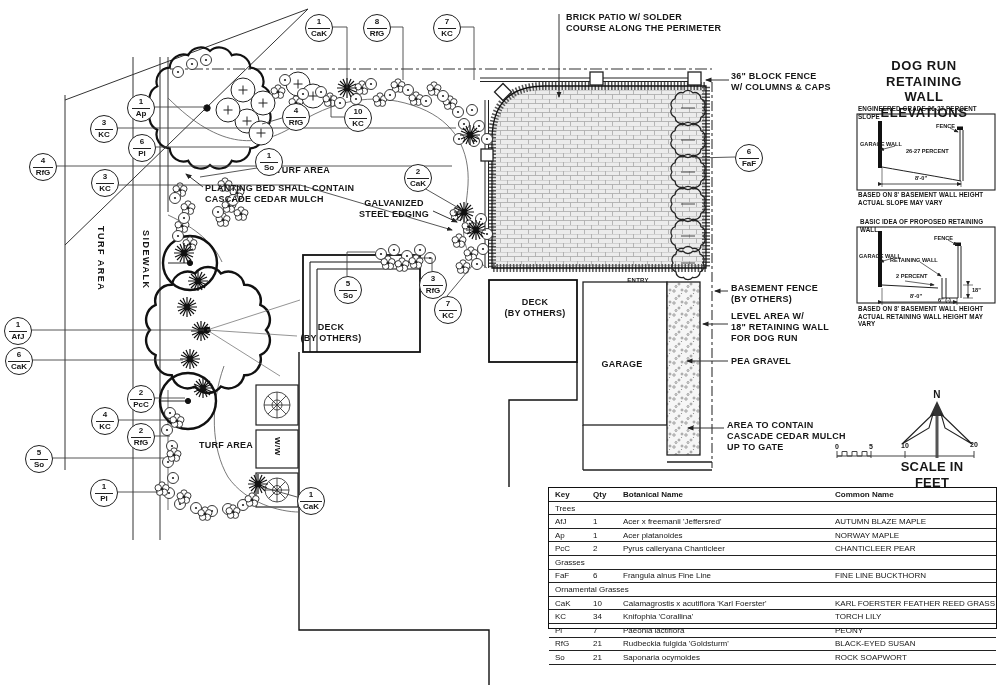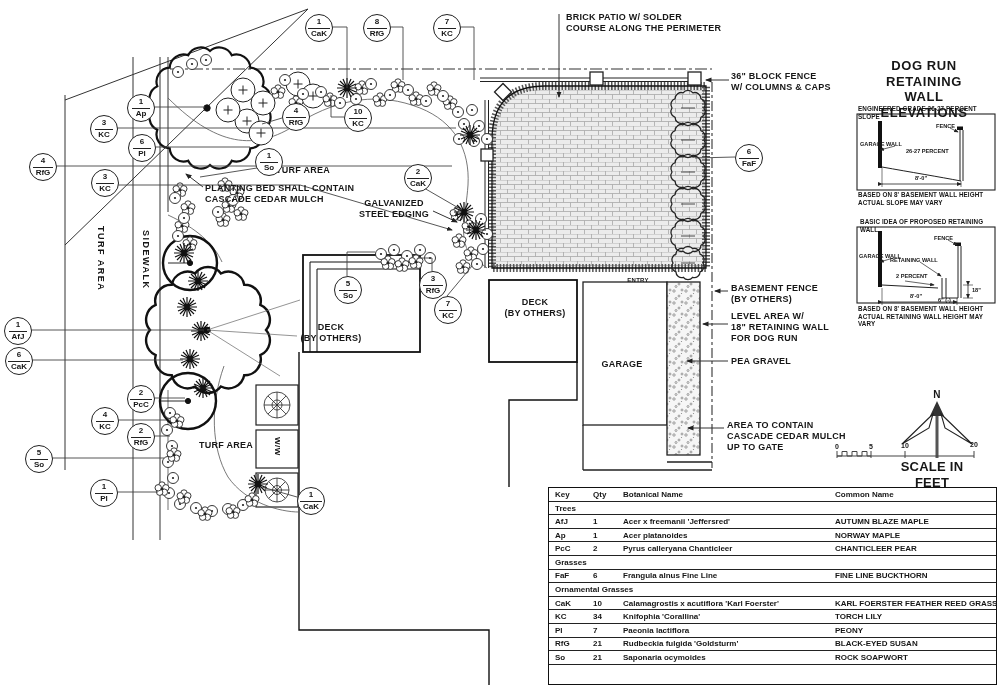--- a/index.html
+++ b/index.html
@@ -12,24 +12,24 @@
   .lbl.center{transform:translateX(-50%);text-align:center;}
   .lbl.small{font-size:6.3px;letter-spacing:.1px;}
   .lbl.tiny{font-size:5.6px;letter-spacing:0;font-weight:600;}
   .lbl.title{font-size:13px;letter-spacing:.6px;}
   .vlabel{position:absolute;font-size:9px;font-weight:bold;letter-spacing:1.5px;
           white-space:nowrap;transform:rotate(90deg);transform-origin:0 0;z-index:2;}
   .tag{position:absolute;width:26px;height:26px;border:1.4px solid #222;border-radius:50%;
        background:#fff;display:flex;flex-direction:column;align-items:center;justify-content:center;
        font-size:8px;font-weight:bold;line-height:1;z-index:3;}
   .tag .k{border-top:1px solid #222;padding:1.5px 3px 0;margin-top:1.5px;min-width:12px;text-align:center;}
-  #schedule{position:absolute;left:548px;top:487px;width:449px;height:198px;background:#fff;
+  #schedule{position:absolute;left:548px;top:487px;width:449px;height:142px;background:#fff;
             border:1.6px solid #111;z-index:4;box-sizing:border-box;}
   .srow{display:grid;grid-template-columns:38px 30px 212px 168px 1fr;align-items:center;
-        border-bottom:1px solid #222;height:13.6px;font-size:8px;font-weight:700;
+        border-bottom:1px solid #222;height:13.6px;font-size:8px;font-weight:400;
         padding-left:6px;white-space:nowrap;box-sizing:border-box;}
   .srow.group{display:block;line-height:13.6px;}
   .srow.head{font-weight:bold;}
 </style>
 </head>
 <body>
 
 <div id="stage">
 
 <svg width="1000" height="685" viewBox="0 0 1000 685">

